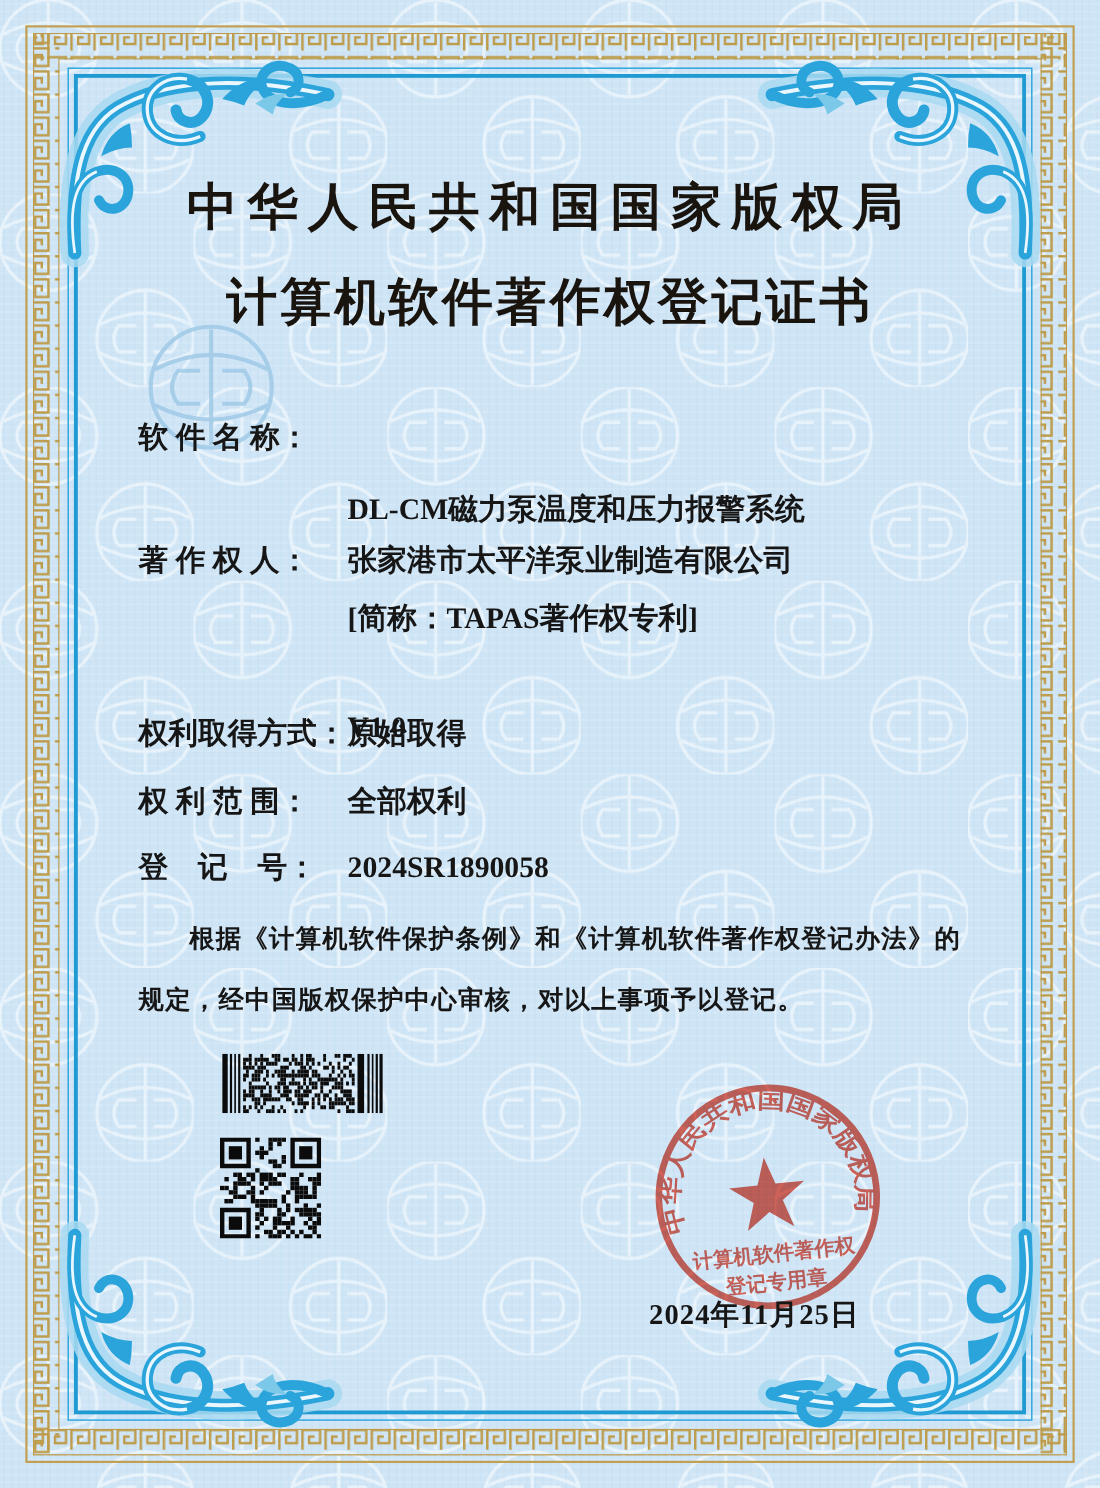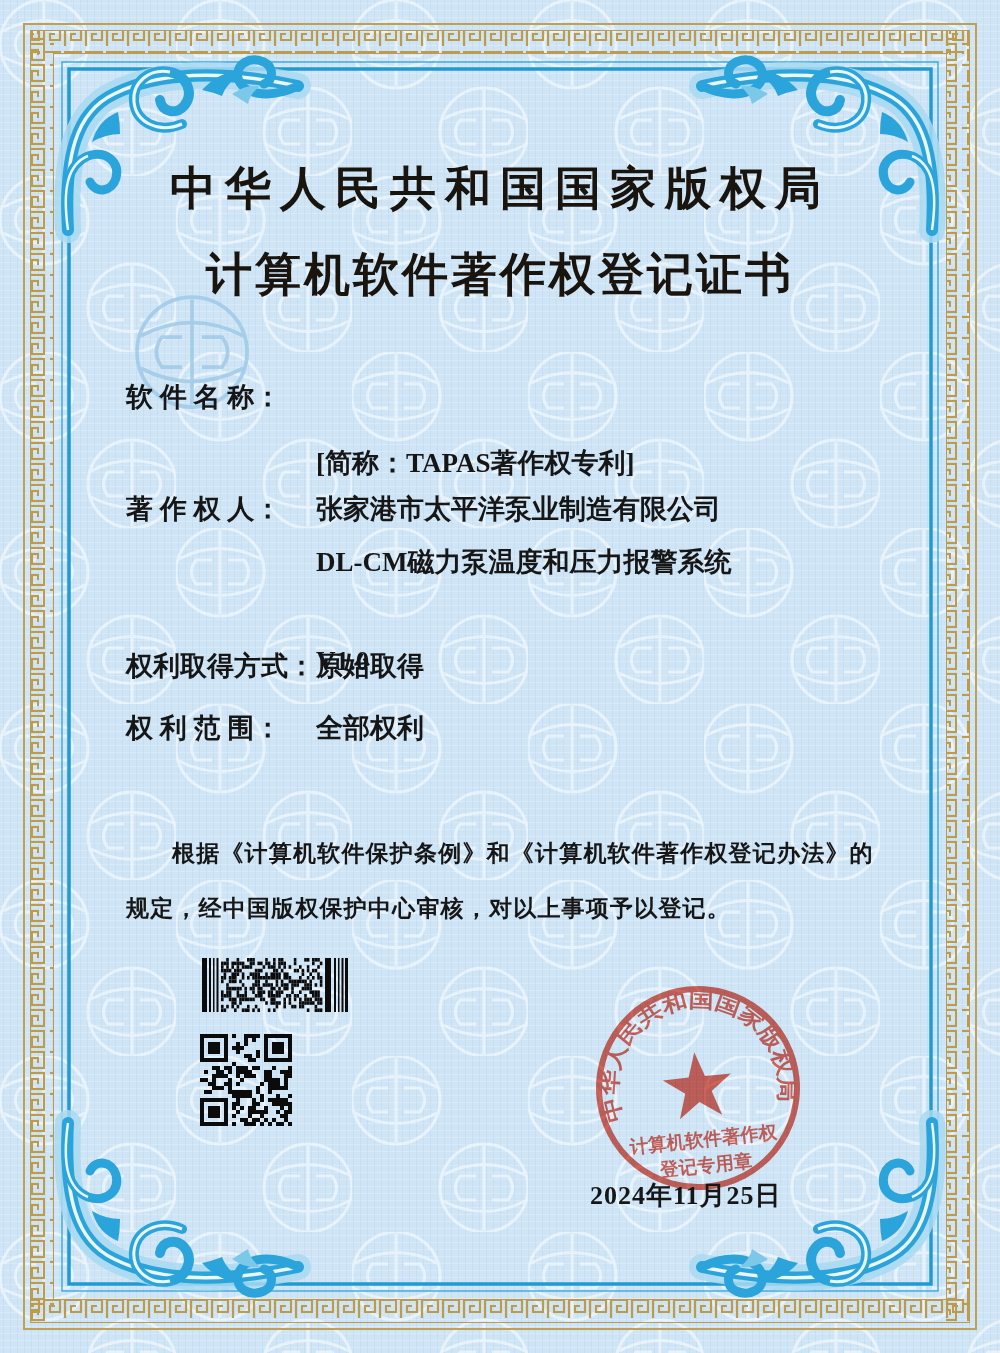--- a/index.html
+++ b/index.html
@@ -101,41 +101,45 @@
     </g>
   </svg>
 
   <div class="title title1">中华人民共和国国家版权局</div>
   <div class="title title2">计算机软件著作权登记证书</div>
 
 
   <div class="row" style="top:381px">
     <span class="lbl">软 件 名 称：</span>
     <div>
+      <div>DL-CM磁力泵温度和压力报警系统</div>
       <div>[简称：TAPAS著作权专利]</div>
-      <div>DL-CM磁力泵温度和压力报警系统</div>
       <div>V1.0</div>
     </div>
   </div>
 
   <div class="row" style="top:493px">
     <span class="lbl">著 作 权 人：</span>
     <span>张家港市太平洋泵业制造有限公司</span>
   </div>
 
   <div class="row" style="top:712px">
     <span class="lbl">权 利 范 围：</span>
     <span>全部权利</span>
   </div>
 
   <div class="row" style="top:650px">
     <span class="lbl">权利取得方式：</span>
     <span>原始取得</span>
   </div>
 
+  <div class="row" style="top:772px">
+    <span class="lbl">登　记　号：</span>
+    <span>2024SR1890058</span>
+  </div>
 
   <div class="st st1">根据《计算机软件保护条例》和《计算机软件著作权登记办法》的</div>
   <div class="st st2">规定，经中国版权保护中心审核，对以上事项予以登记。</div>
 
   <svg class="barcode" width="146" height="54">
     <g fill="#0b0b0b">
       <rect x="0" y="0" width="5" height="54"></rect>
       <rect x="7" y="0" width="2" height="54"></rect>
       <rect x="11" y="0" width="1.5" height="54"></rect>
       <rect x="14.5" y="0" width="2" height="54"></rect>

